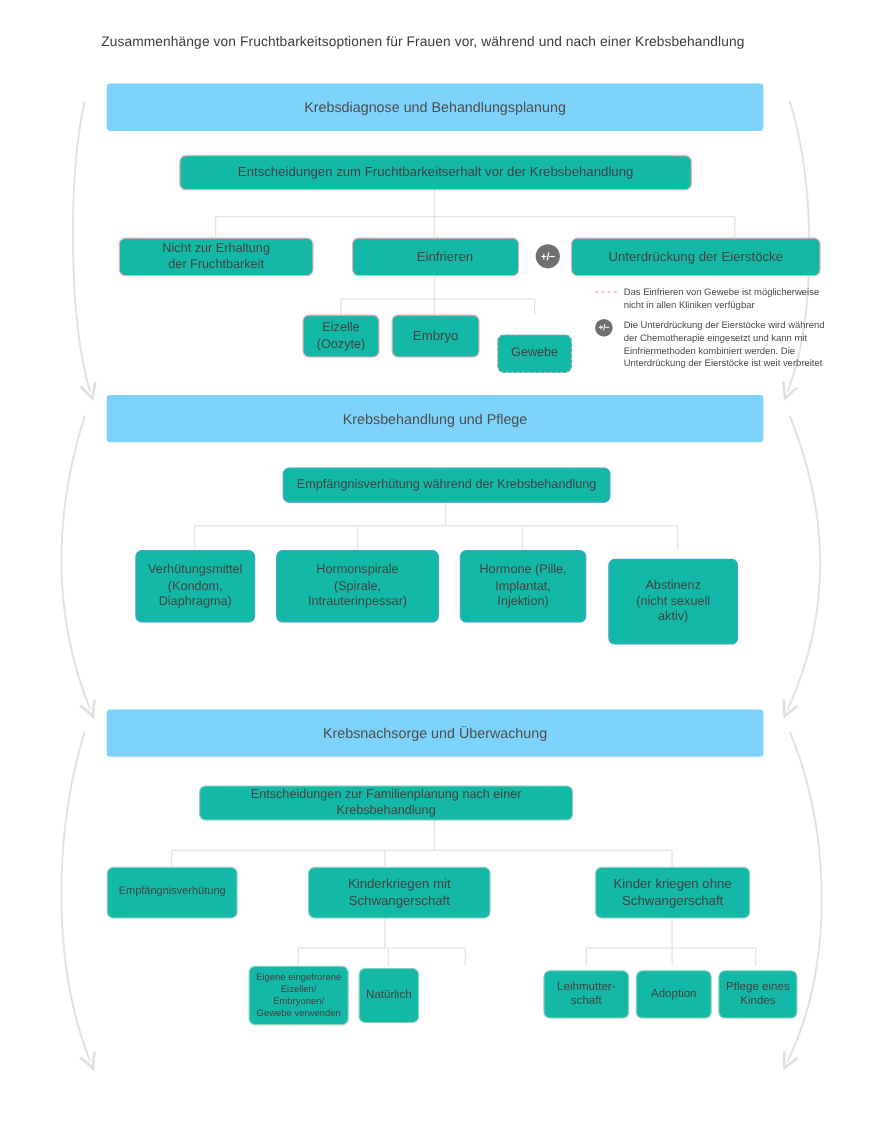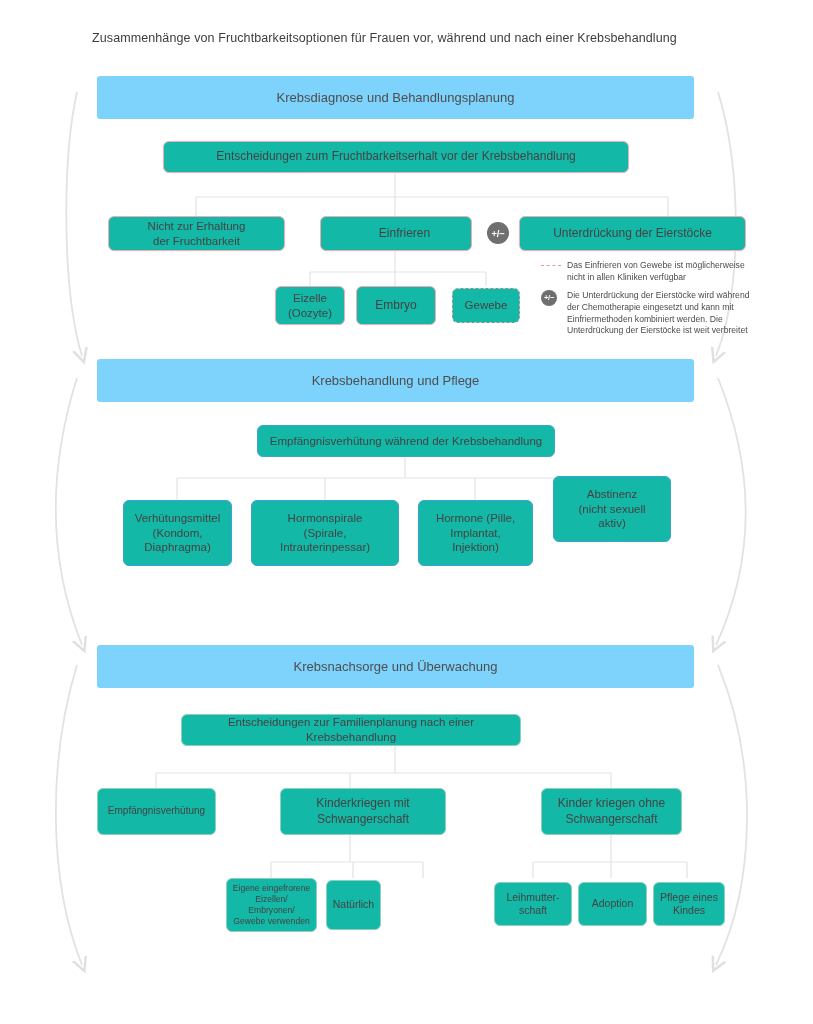--- a/index.html
+++ b/index.html
@@ -132,21 +132,21 @@
 
   <div class="node pink" style="left:108px;top:216px;width:177px;height:35px;font-size:11.5px;white-space:pre-line;">Nicht zur Erhaltung
 der Fruchtbarkeit</div>
   <div class="node pink" style="left:320px;top:216px;width:152px;height:35px;font-size:12px;white-space:pre-line;padding-left:22px;">Einfrieren</div>
   <div class="badge" style="left:487px;top:222px;">+/−</div>
   <div class="node pink" style="left:519px;top:216px;width:227px;height:35px;font-size:12px;white-space:pre-line;">Unterdrückung der Eierstöcke</div>
 
   <div class="node pink" style="left:275px;top:286px;width:70px;height:39px;font-size:11.5px;white-space:pre-line;">Eizelle
 (Oozyte)</div>
   <div class="node pink" style="left:356px;top:286px;width:80px;height:39px;font-size:12px;white-space:pre-line;">Embryo</div>
-  <div class="node pink-dash" style="left:452px;top:288px;width:68px;height:35px;font-size:11.5px;white-space:pre-line;">Gewebe</div>
+  <div class="node pink-dash" style="left:452px;top:304px;width:68px;height:35px;font-size:11.5px;white-space:pre-line;">Gewebe</div>
 
   <div class="legend" style="left:541px;top:260px;width:222px;">
     <div class="legend-row">
       <span class="dashline"></span>
       <span>Das Einfrieren von Gewebe ist möglicherweise nicht in allen Kliniken verfügbar</span>
     </div>
     <div class="legend-row">
       <span class="legend-badge">+/−</span>
       <span>Die Unterdrückung der Eierstöcke wird während der Chemotherapie eingesetzt und kann mit Einfriermethoden kombiniert werden. Die Unterdrückung der Eierstöcke ist weit verbreitet</span>
     </div>
@@ -158,21 +158,21 @@
 
   <div class="node blue" style="left:123px;top:500px;width:109px;height:66px;font-size:11.5px;white-space:pre-line;">Verhütungsmittel
 (Kondom,
 Diaphragma)</div>
   <div class="node blue" style="left:251px;top:500px;width:148px;height:66px;font-size:11.5px;white-space:pre-line;">Hormonspirale
 (Spirale,
 Intrauterinpessar)</div>
   <div class="node blue" style="left:418px;top:500px;width:115px;height:66px;font-size:11.5px;white-space:pre-line;">Hormone (Pille,
 Implantat,
 Injektion)</div>
-  <div class="node blue" style="left:553px;top:476px;width:118px;height:66px;font-size:11.5px;white-space:pre-line;">Abstinenz
+  <div class="node blue" style="left:553px;top:508px;width:118px;height:78px;font-size:11.5px;white-space:pre-line;">Abstinenz
 (nicht sexuell
 aktiv)</div>
 
   <div class="band" style="top:645px">Krebsnachsorge und Überwachung</div>
 
   <div class="node green" style="left:181px;top:714px;width:340px;height:32px;font-size:11.5px;">Entscheidungen zur Familienplanung nach einer Krebsbehandlung</div>
 
   <div class="node green" style="left:97px;top:788px;width:119px;height:47px;font-size:10px;white-space:pre-line;">Empfängnisverhütung</div>
   <div class="node green" style="left:280px;top:788px;width:166px;height:47px;font-size:12px;white-space:pre-line;">Kinderkriegen mit
 Schwangerschaft</div>

